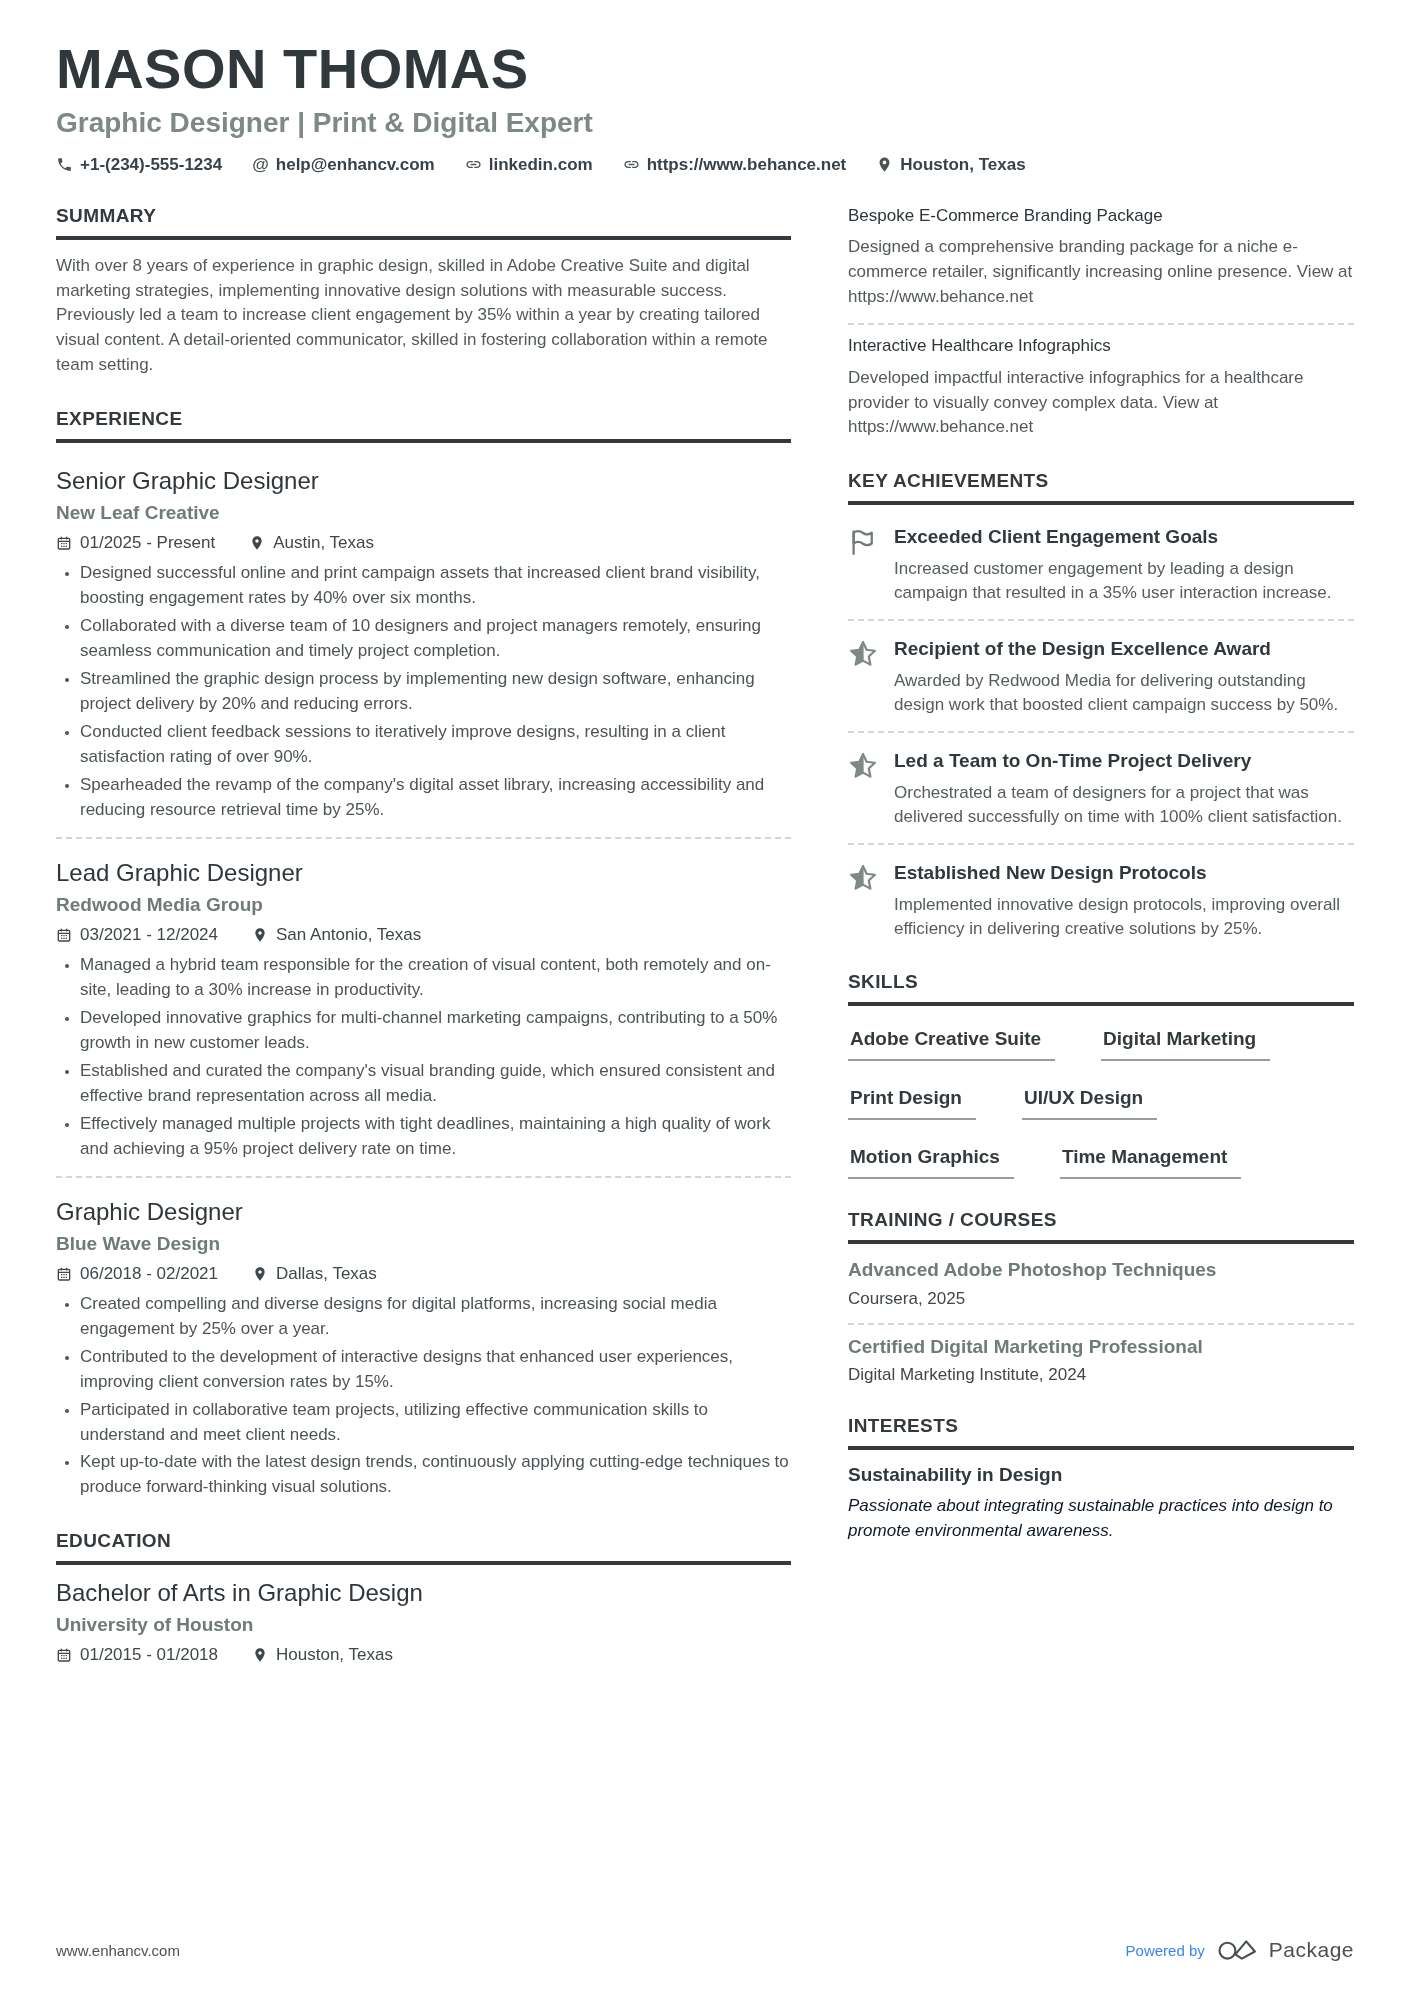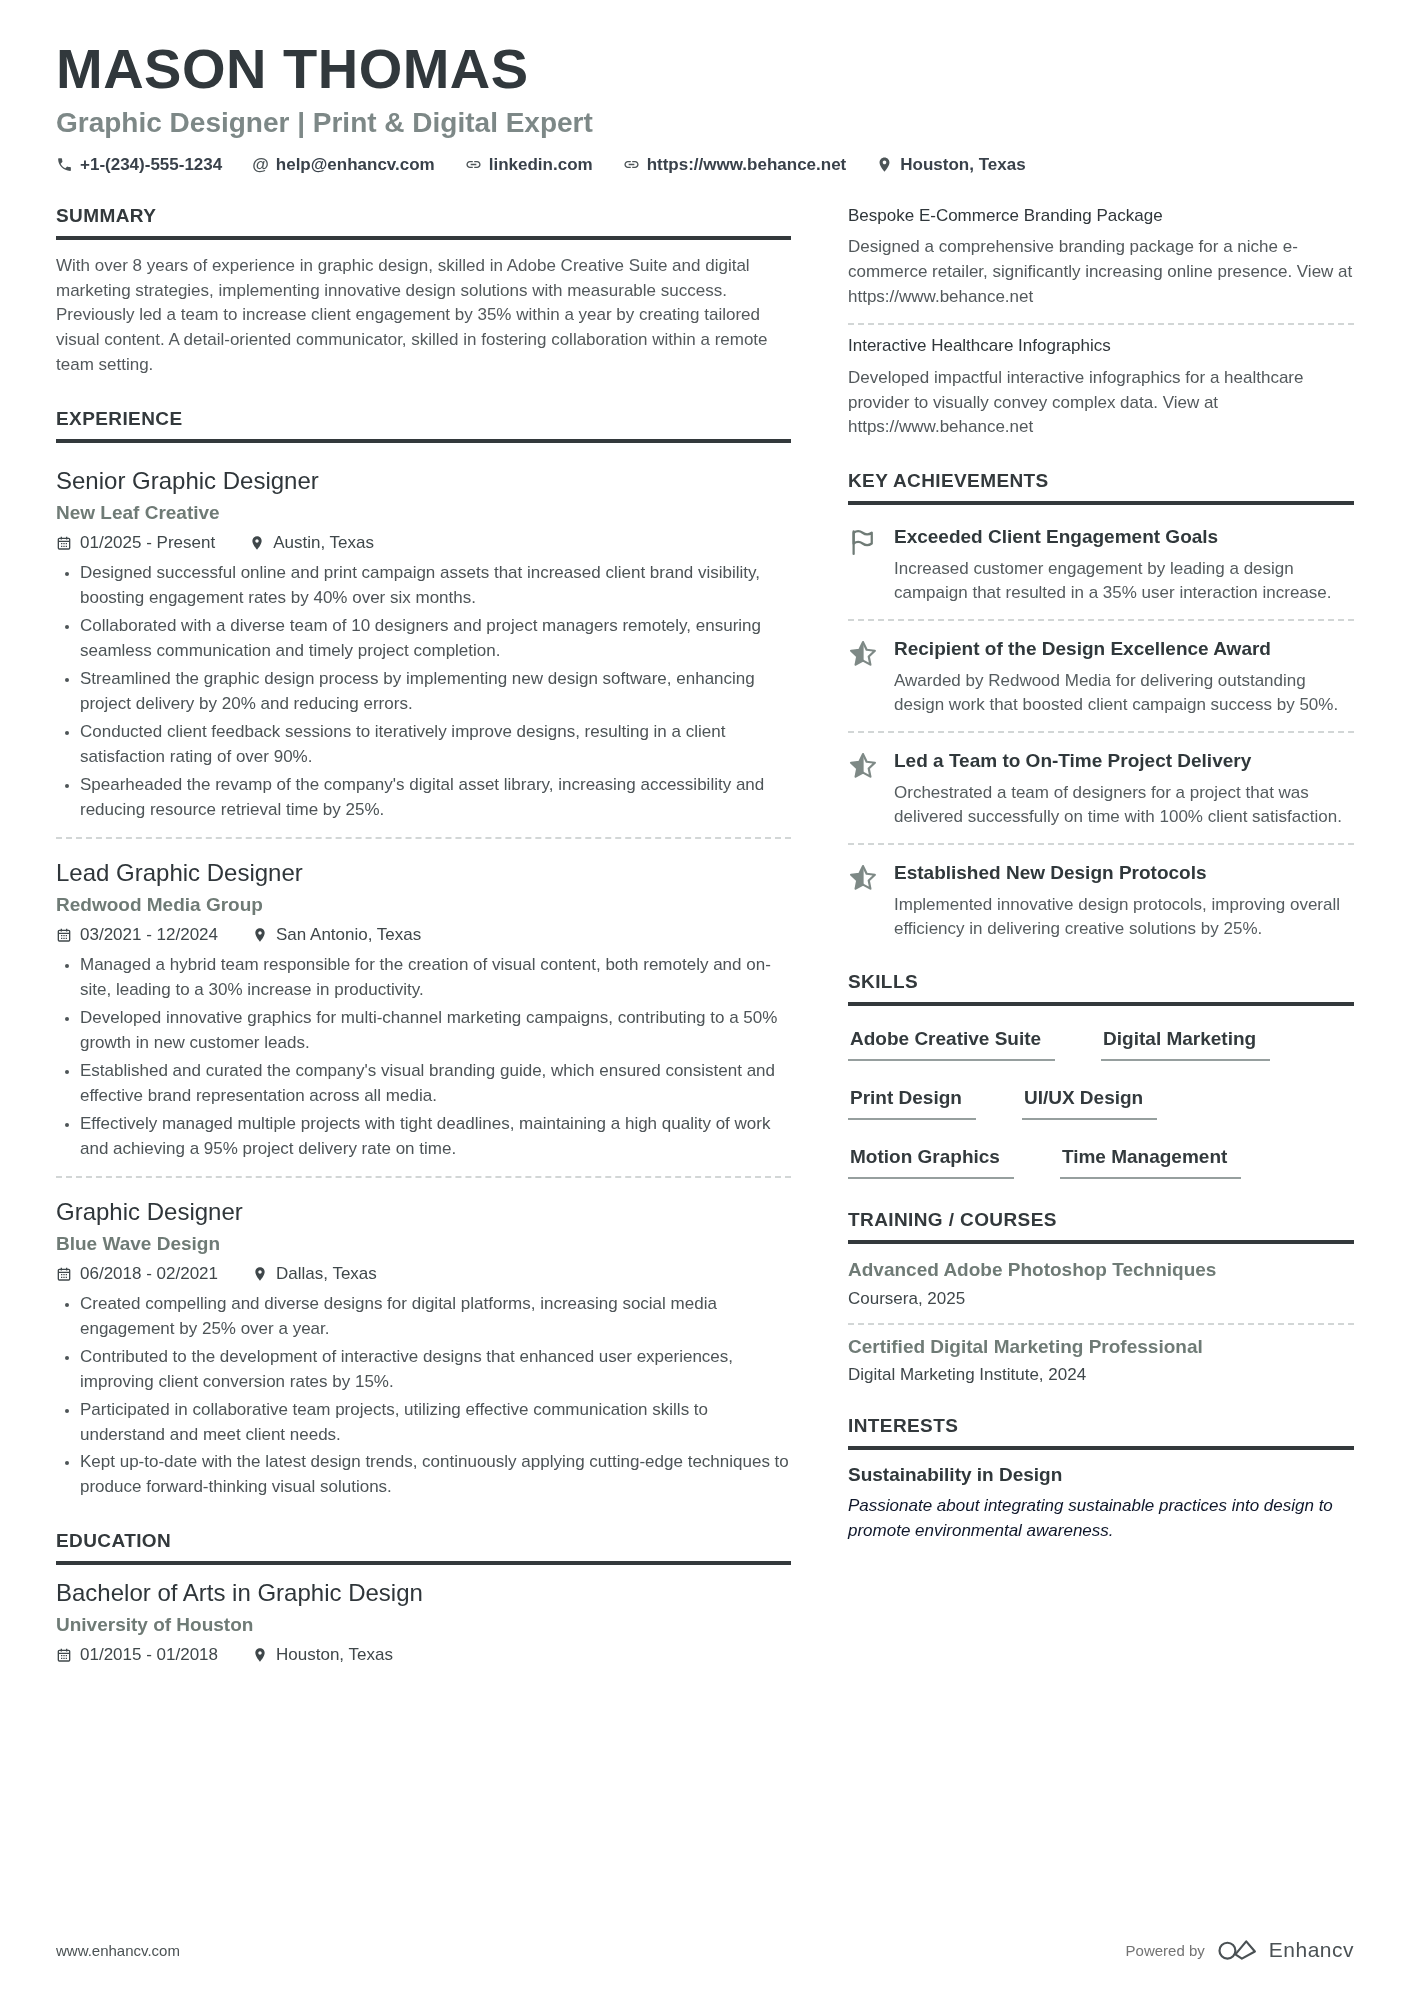--- a/index.html
+++ b/index.html
@@ -58,21 +58,21 @@
   .course-sub { font-size:17px; color:#3f474a; margin-top:6px; }
 
   .int-title { font-size:19px; font-weight:700; color:#30383b; }
   .int-desc { font-size:17px; line-height:1.46; color:#0f172a; margin-top:8px;font-style:italic; }
 
   
   .footer { position:absolute; left:56px; right:56px; bottom:32px;
             display:flex; justify-content:space-between; align-items:center; }
   .footer-url { font-size:15px; color:#4b5254; }
   .powered { display:flex; align-items:center; gap:12px; }
-  .powered-label { font-size:15px; color:#737373; }
+  .powered-label { font-size:15px; color:#3b82f6; }
   .brand { display:flex; align-items:center; gap:8px; }
   .brand-logo { width:44px; height:26px; color:#4a5154; }
   .brand-name { font-size:21px; color:#4a5154; letter-spacing:.5px; }
 </style>
 </head>
 <body>
 
 <div class="page">
 
   <div>
@@ -348,16 +348,16 @@
 
 <div class="footer">
   <span class="footer-url">www.enhancv.com</span>
   <span class="powered">
     <span class="powered-label">Powered by</span>
     <span class="brand">
       <svg class="brand-logo" viewBox="0 0 60 36" fill="none" stroke="currentColor" stroke-width="3" stroke-linejoin="round">
           <circle cx="14" cy="19" r="11"></circle>
           <path d="M25 24 L40 6 L52 20 L34 30 Z"></path>
         </svg>
-      <span class="brand-name">Enhancv</span>
+      <span class="brand-name">Package</span>
     </span>
   </span>
 </div>
 
 </body></html>

